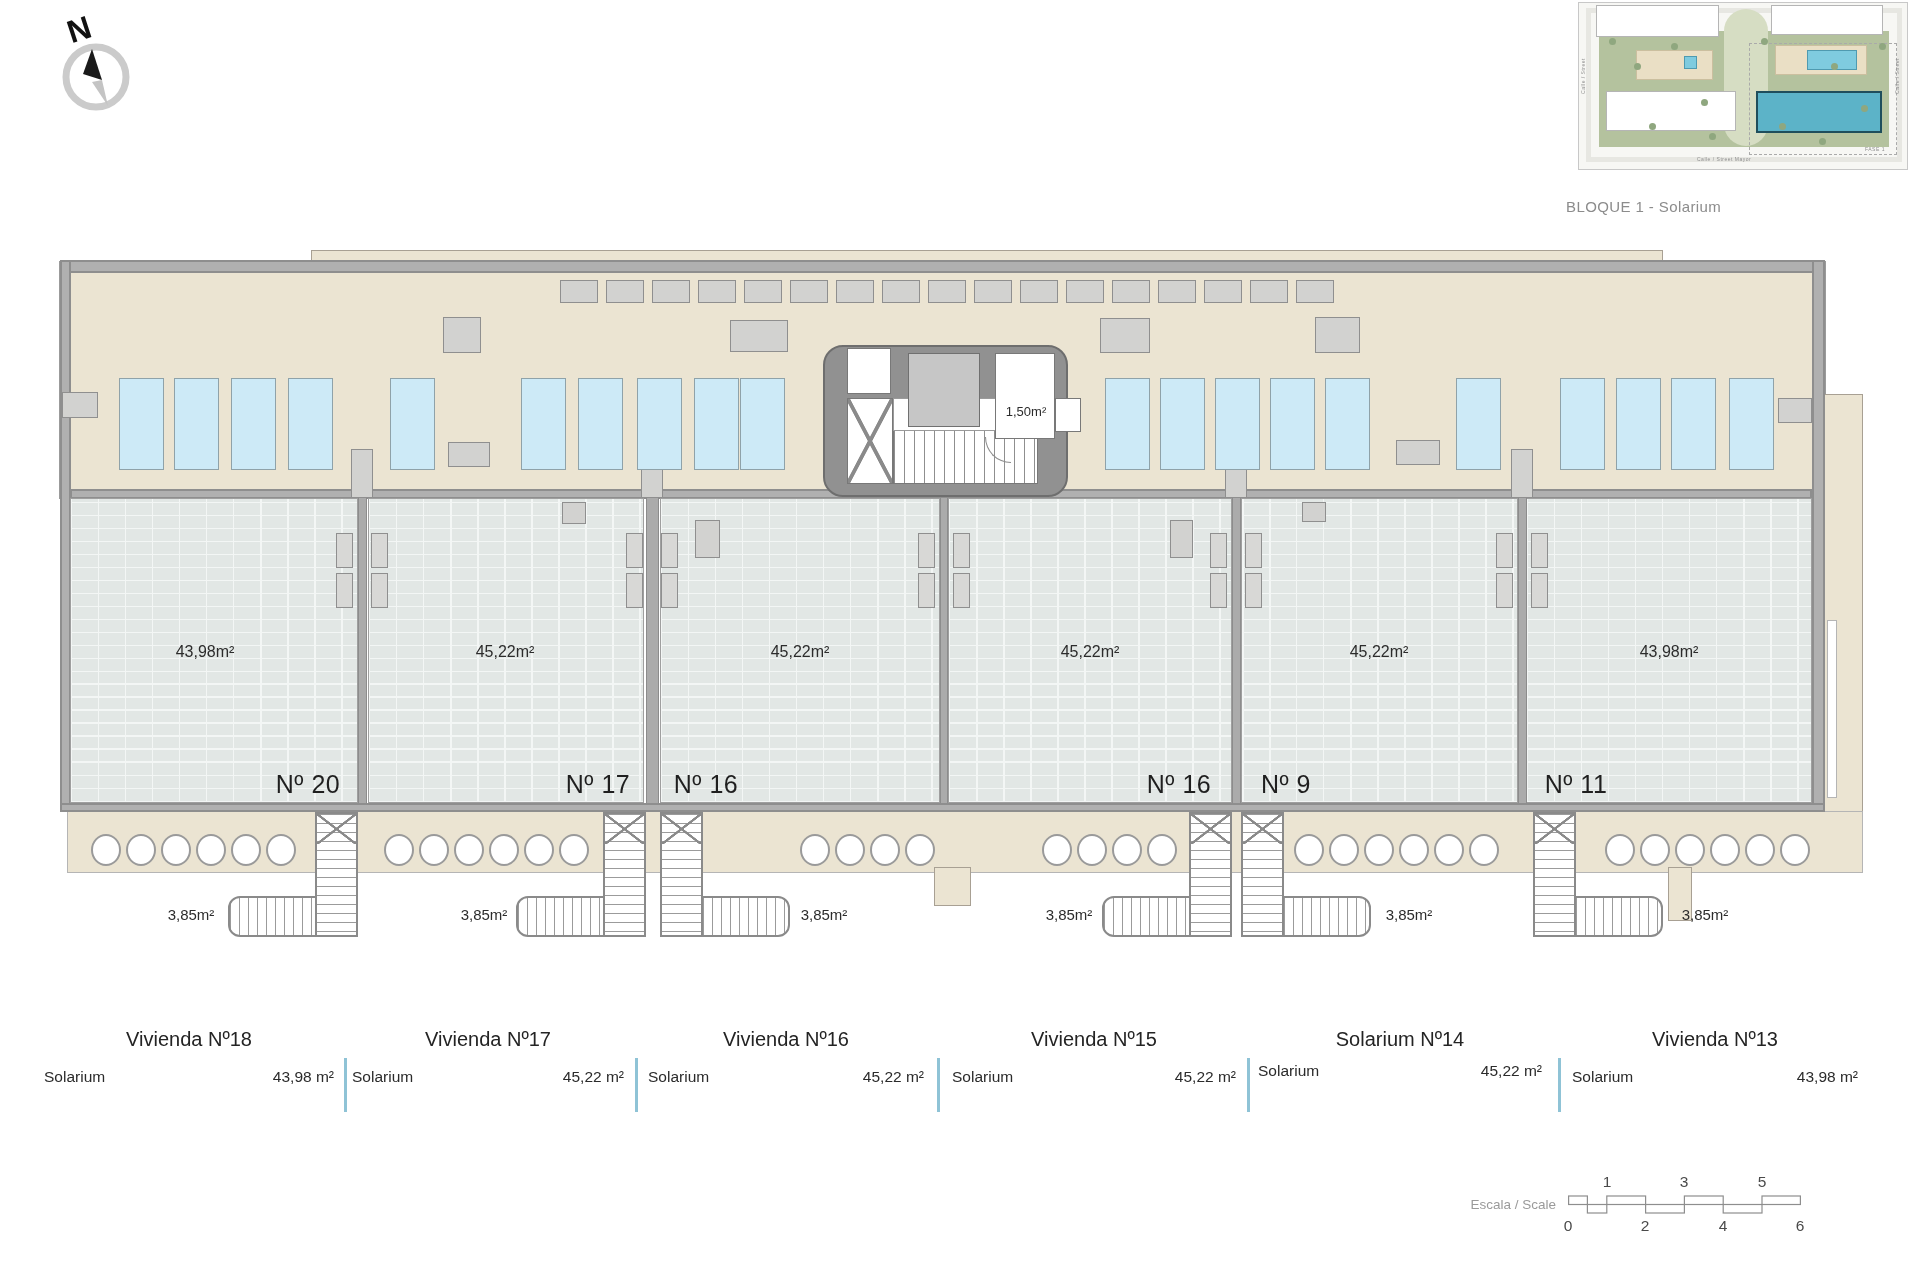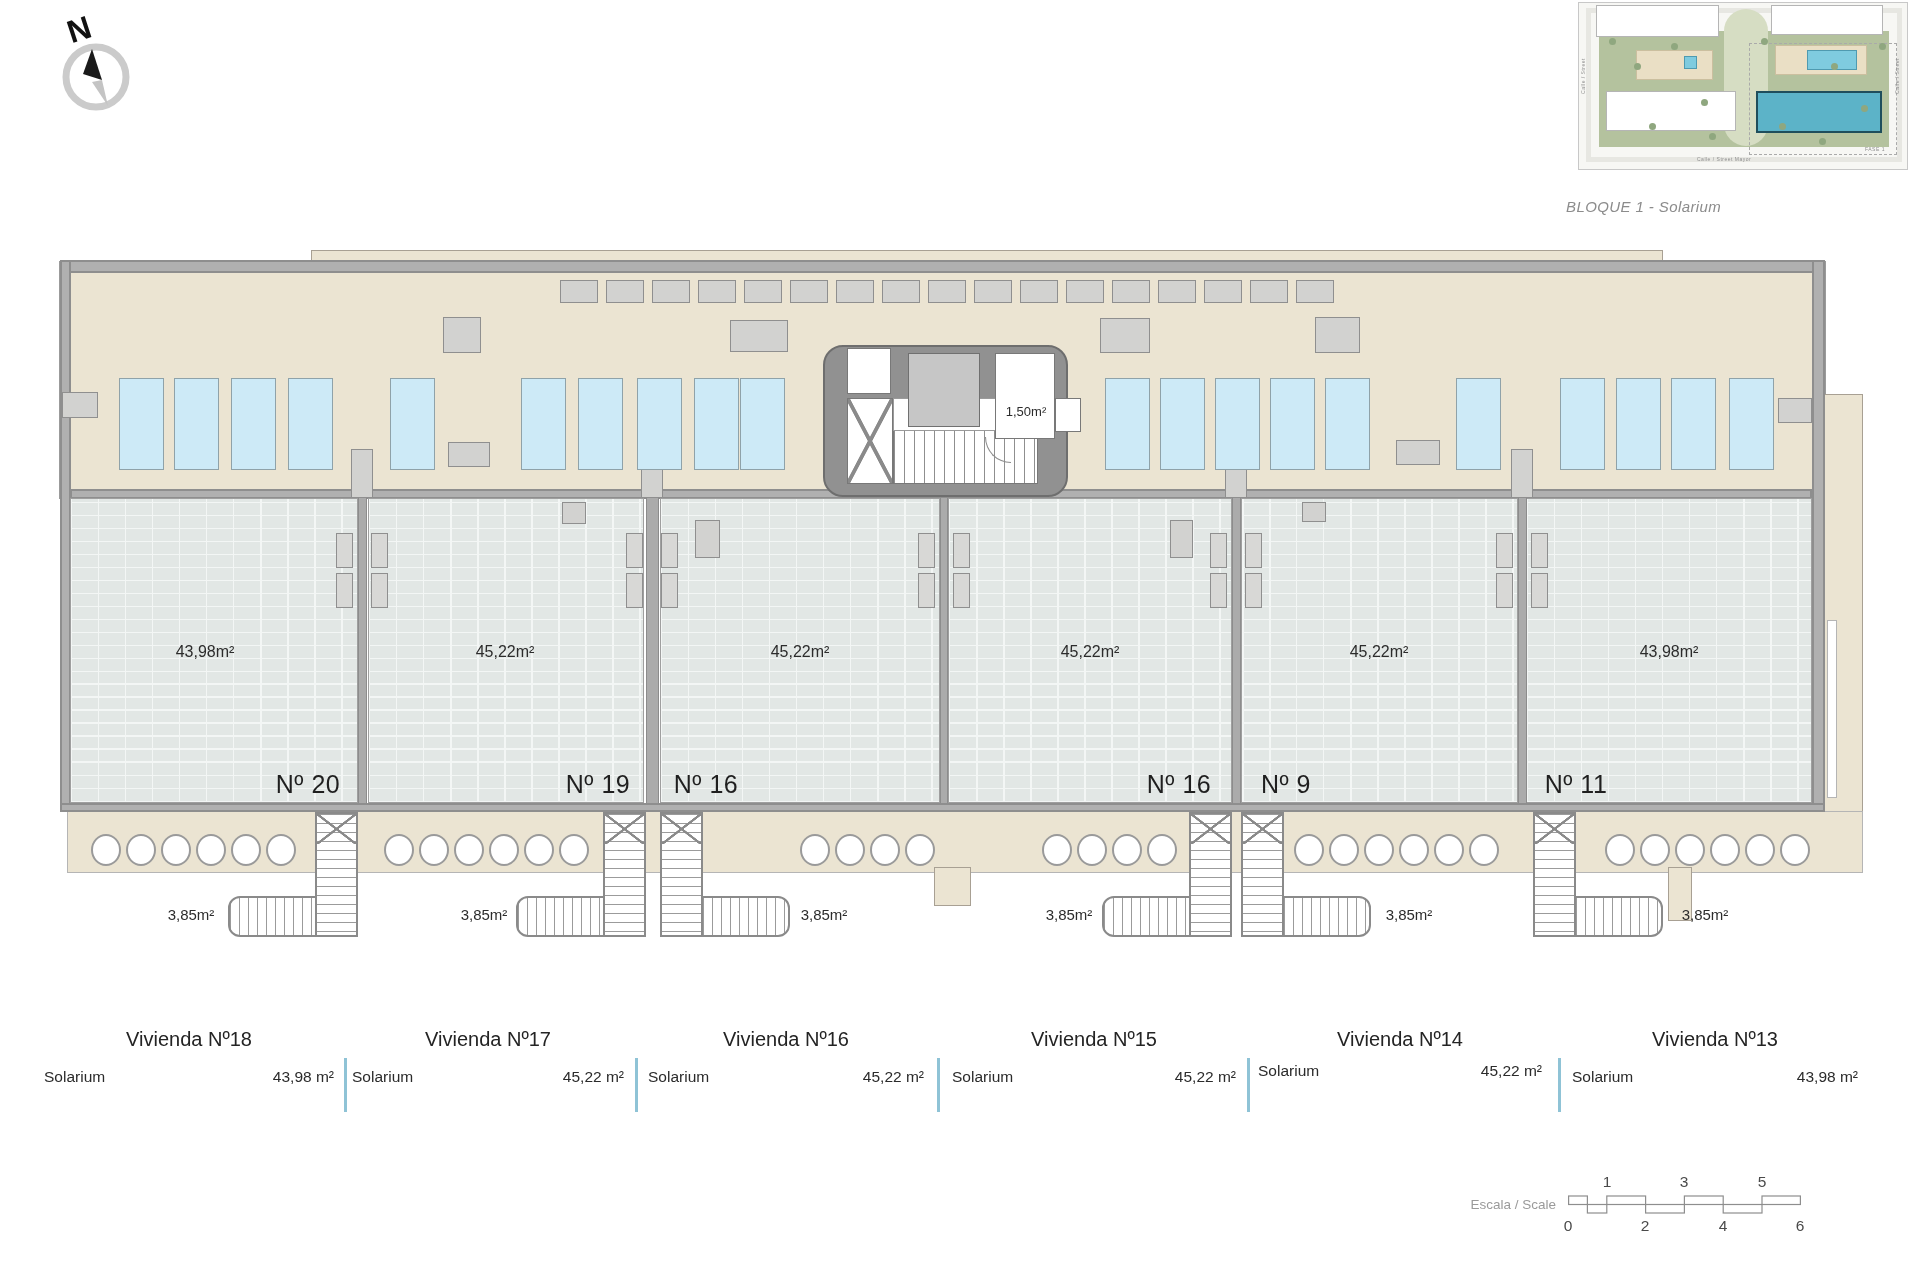--- a/index.html
+++ b/index.html
@@ -101,21 +101,21 @@
         <div class="abs sp-tree" style="left: 182px; top: 35px; width: 7px; height: 7px;"></div>
         <div class="abs sp-tree" style="left: 240px; top: 135px; width: 7px; height: 7px;"></div>
         <div class="abs sp-tree" style="left: 130px; top: 130px; width: 7px; height: 7px;"></div>
       </div>
     <div class="sp-txt" style="left:118px;top:153px;">Calle / Street Mayor</div>
     <div class="sp-txt" style="left:-14px;top:70px;transform:rotate(-90deg);">Calle / Street</div>
     <div class="sp-txt" style="left:300px;top:70px;transform:rotate(-90deg);">Calle / Street</div>
     <div class="sp-txt" style="left:286px;top:143px;">FASE 1</div>
   </div>
 
-  <div class="abs caption" style="left:1566px;top:198px;font-style:italic;">BLOQUE 1 - Solarium</div>
+  <div class="abs caption" style="left:1566px;top:198px;">BLOQUE 1 - Solarium</div>
 
   <div id="plan" class="abs" style="left:0;top:0;width:1920px;height:1280px;">
       <div class="abs beige" style="left: 312px; top: 251px; width: 1350px; height: 14px;"></div>
       <div class="abs beige" style="left: 60px; top: 262px; width: 1765px; height: 236px; outline: rgb(155, 155, 155) solid 1px;"></div>
       <div class="abs beige" style="left: 1825px; top: 395px; width: 37px; height: 417px;"></div>
       <div class="abs white" style="left: 1827px; top: 620px; width: 10px; height: 178px; border-color: rgb(181, 181, 181);"></div>
       <div class="abs beige" style="left: 68px; top: 812px; width: 1794px; height: 60px; outline: rgb(181, 181, 181) solid 1px;"></div>
       <div class="abs beige" style="left: 935px; top: 868px; width: 35px; height: 37px;"></div>
       <div class="abs beige" style="left: 1669px; top: 868px; width: 22px; height: 52px;"></div>
       <div class="abs wall" style="left: 60px; top: 260px; width: 1765px; height: 13px;"></div>
@@ -273,21 +273,21 @@
   <div class="abs coreLbl" style="left:995px;top:404px;">1,50m²</div>
 
   <div class="abs areaLbl" style="left:135px;top:643px;">43,98m²</div>
   <div class="abs areaLbl" style="left:435px;top:643px;">45,22m²</div>
   <div class="abs areaLbl" style="left:730px;top:643px;">45,22m²</div>
   <div class="abs areaLbl" style="left:1020px;top:643px;">45,22m²</div>
   <div class="abs areaLbl" style="left:1309px;top:643px;">45,22m²</div>
   <div class="abs areaLbl" style="left:1599px;top:643px;">43,98m²</div>
 
   <div class="abs unitLbl" style="left:238px;top:770px;">Nº 20</div>
-  <div class="abs unitLbl" style="left:528px;top:770px;">Nº 19</div>
+  <div class="abs unitLbl" style="left:528px;top:770px;">Nº 17</div>
   <div class="abs unitLbl" style="left:636px;top:770px;">Nº 16</div>
   <div class="abs unitLbl" style="left:1109px;top:770px;">Nº 16</div>
   <div class="abs unitLbl" style="left:1216px;top:770px;">Nº 9</div>
   <div class="abs unitLbl" style="left:1506px;top:770px;">Nº 11</div>
 
   <div class="abs stairLbl" style="left:131px;top:906px;">3,85m²</div>
   <div class="abs stairLbl" style="left:424px;top:906px;">3,85m²</div>
   <div class="abs stairLbl" style="left:764px;top:906px;">3,85m²</div>
   <div class="abs stairLbl" style="left:1009px;top:906px;">3,85m²</div>
   <div class="abs stairLbl" style="left:1349px;top:906px;">3,85m²</div>
@@ -315,21 +315,21 @@
       </div>
   </div>
   <div class="legCol" style="left:952px;top:1028px;width:284px;">
     <div class="legTitle">Vivienda Nº15</div>
     <div class="legRow">
         <span>Solarium</span>
         <span>45,22 m²</span>
       </div>
   </div>
   <div class="legCol" style="left:1258px;top:1028px;width:284px;">
-    <div class="legTitle">Vivienda Nº14</div>
+    <div class="legTitle">Solarium Nº14</div>
     <div class="legRow" style="transform:translateY(-6px);">
         <span>Solarium</span>
         <span>45,22 m²</span>
       </div>
   </div>
   <div class="legCol" style="left:1572px;top:1028px;width:286px;">
     <div class="legTitle">Vivienda Nº13</div>
     <div class="legRow">
         <span>Solarium</span>
         <span>43,98 m²</span>

